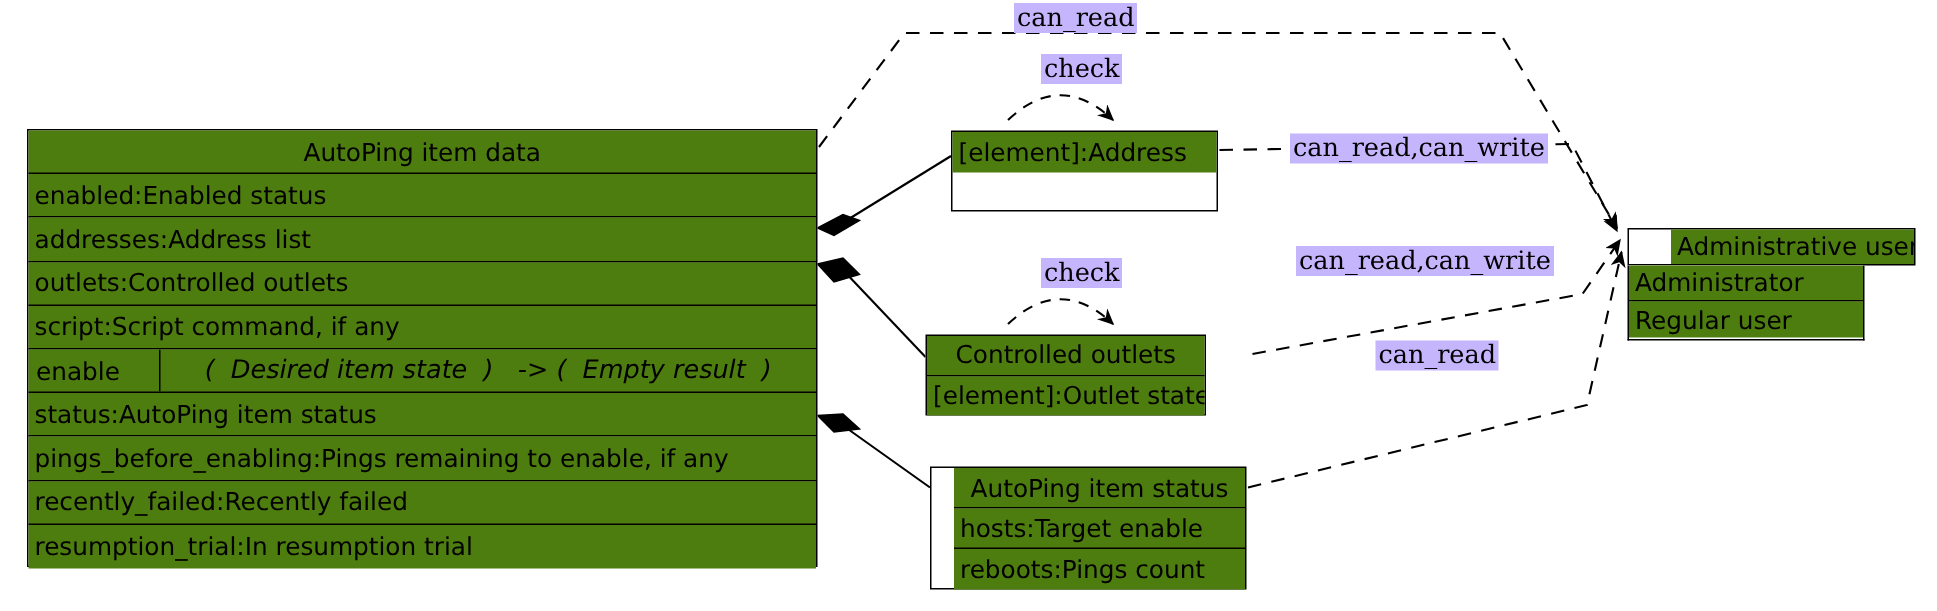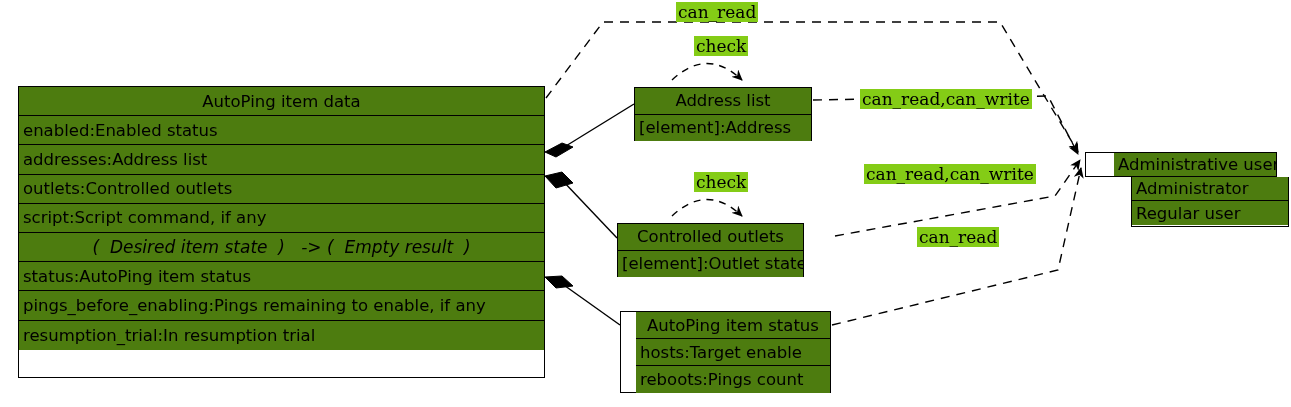--- a/index.html
+++ b/index.html
@@ -35,25 +35,25 @@
   #class-controlled-outlets{left:617px;top:223px;width:187px;height:54px;}
   #class-controlled-outlets .uml-row{height:26.6px;font-size:16.5px;}
 
   #class-autoping-item-status{left:620px;top:311px;width:211px;height:82px;padding-left:15px;}
   #class-autoping-item-status .uml-row{height:27.1px;font-size:16.5px;}
 
   
   #class-administrative-user{left:1085px;top:152px;width:192px;height:25px;padding-left:28px;}
   #class-administrative-user .uml-row{height:100%;font-size:16.5px;}
   #class-administrative-user-body{position:absolute;left:1085px;top:177px;width:158px;
-      height:50px;box-sizing:border-box;border:1.4px solid #000;border-top:none;background:#fff;margin-left:46px;}
+      height:50px;box-sizing:border-box;border:1.4px solid #000;border-top:none;background:#fff;}
   #class-administrative-user-body .uml-row{height:24.2px;font-size:16.5px;}
 
   .edge-label{position:absolute;font-family:"DejaVu Serif", serif;font-size:17px;
-              color:#000;white-space:nowrap;background:#84cc16;padding:0 2px;}
+              color:#000;white-space:nowrap;background:#c4b5fd;padding:0 2px;}
 </style>
 </head>
 <body>
 
 <div id="stage">
 
   <svg class="edges" viewBox="0 0 1291 407">
     <defs>
       <marker id="arrowOpen" markerWidth="14" markerHeight="14" refX="11" refY="5" orient="auto" markerUnits="userSpaceOnUse">
         <path d="M1,0 L12,5 L1,10 L4,5 Z" fill="#000"></path>
@@ -101,29 +101,30 @@
 
   <div class="edge-label" style="left:917px;top:227px;">can_read</div>
 
   <div class="uml-box" id="class-autoping-item-data">
     <div class="uml-row title">AutoPing item data</div>
     <div class="uml-row left">enabled:Enabled status</div>
     <div class="uml-row left">addresses:Address list</div>
     <div class="uml-row left">outlets:Controlled outlets</div>
     <div class="uml-row left">script:Script command, if any</div>
     <div class="uml-row method-row">
+      <div class="method-name">enable</div>
       <div class="method-sig">(  Desired item state  )   -&gt; (  Empty result  )</div>
     </div>
     <div class="uml-row left">status:AutoPing item status</div>
     <div class="uml-row left">pings_before_enabling:Pings remaining to enable, if any</div>
+    <div class="uml-row left">recently_failed:Recently failed</div>
     <div class="uml-row left">resumption_trial:In resumption trial</div>
   </div>
 
   <div class="uml-box" id="class-address-list">
-    <div class="uml-row title">Address list</div>
     <div class="uml-row left">[element]:Address</div>
   </div>
 
   <div class="uml-box" id="class-controlled-outlets">
     <div class="uml-row title">Controlled outlets</div>
     <div class="uml-row left">[element]:Outlet state</div>
   </div>
 
   <div class="uml-box" id="class-autoping-item-status">
     <div class="uml-row title">AutoPing item status</div>

